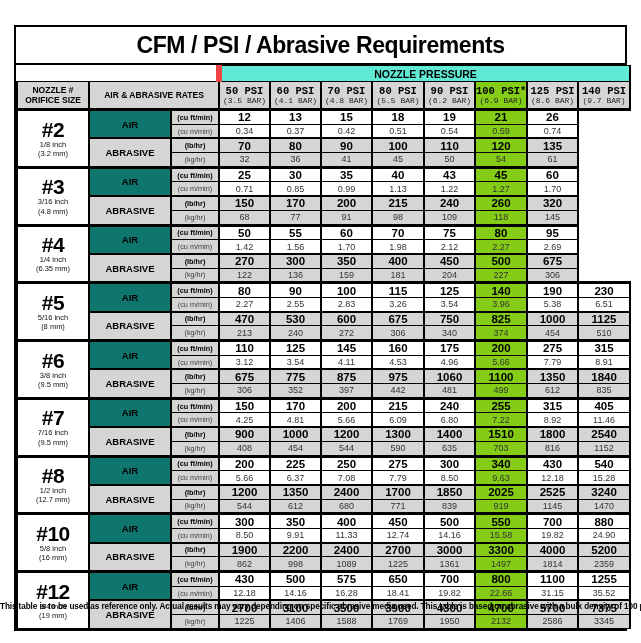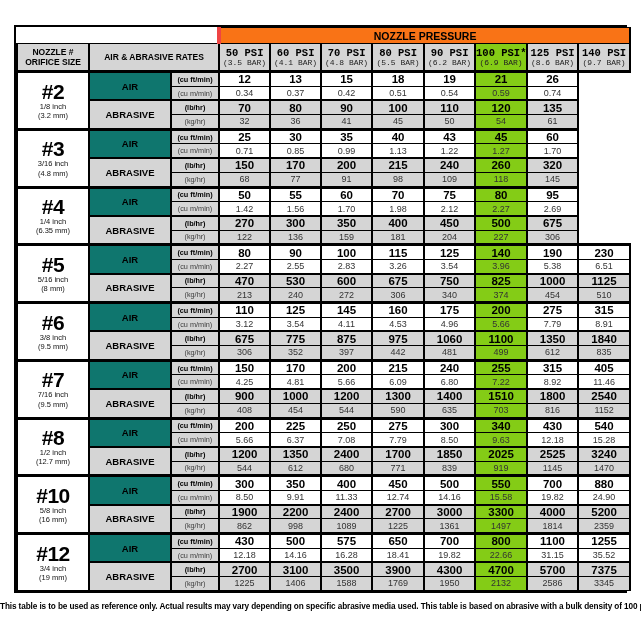--- a/index.html
+++ b/index.html
@@ -17,22 +17,22 @@
   }
   table{border-collapse:collapse;table-layout:fixed;width:100%;}
   td{
     padding:0;text-align:center;vertical-align:middle;overflow:hidden;
     border:1px solid #000;border-left-width:2px;border-right-width:2px;
     white-space:nowrap;
   }
   
   .blank{border:0;border-right:2px solid #000;background:#fff;height:15px;}
   .np{
-    background:#f97316;font-weight:bold;font-size:10.5px;height:15px;
-    border-left:4px solid #ef4444;
+    background:#5eead4;font-weight:bold;font-size:10.5px;height:15px;
+    border-left:6px solid #ef4444;
   }
   
   .c1h{
     background:#d5d5d5;font-weight:bold;font-size:8.5px;line-height:1.2;
     height:26px;
   }
   .ph{background:#d5d5d5;height:26px;font-family:Liberation Mono, monospace;}
   .ph .psi{font-weight:bold;font-size:10.5px;line-height:1.15;}
   .ph .bar{font-weight:normal;font-size:8px;color:#222;line-height:1.1;text-align:center;}
   
@@ -55,20 +55,21 @@
     position:absolute;left:0;top:602px;width:641px;
     text-align:center;font-weight:bold;font-size:8.2px;letter-spacing:-0.1px;
     color:#000;white-space:nowrap;
   }
 </style>
 </head>
 <body>
 
 <div class="doc">
   <div class="frame">
+    <div class="title-row">CFM / PSI / Abrasive Requirements</div>
     <table>
       <colgroup>
         <col style="width:72px">
           <col style="width:82px">
           <col style="width:48px">
         <col style="width:51px">
           <col style="width:51px">
           <col style="width:51px">
         <col style="width:52px">
           <col style="width:51px">

